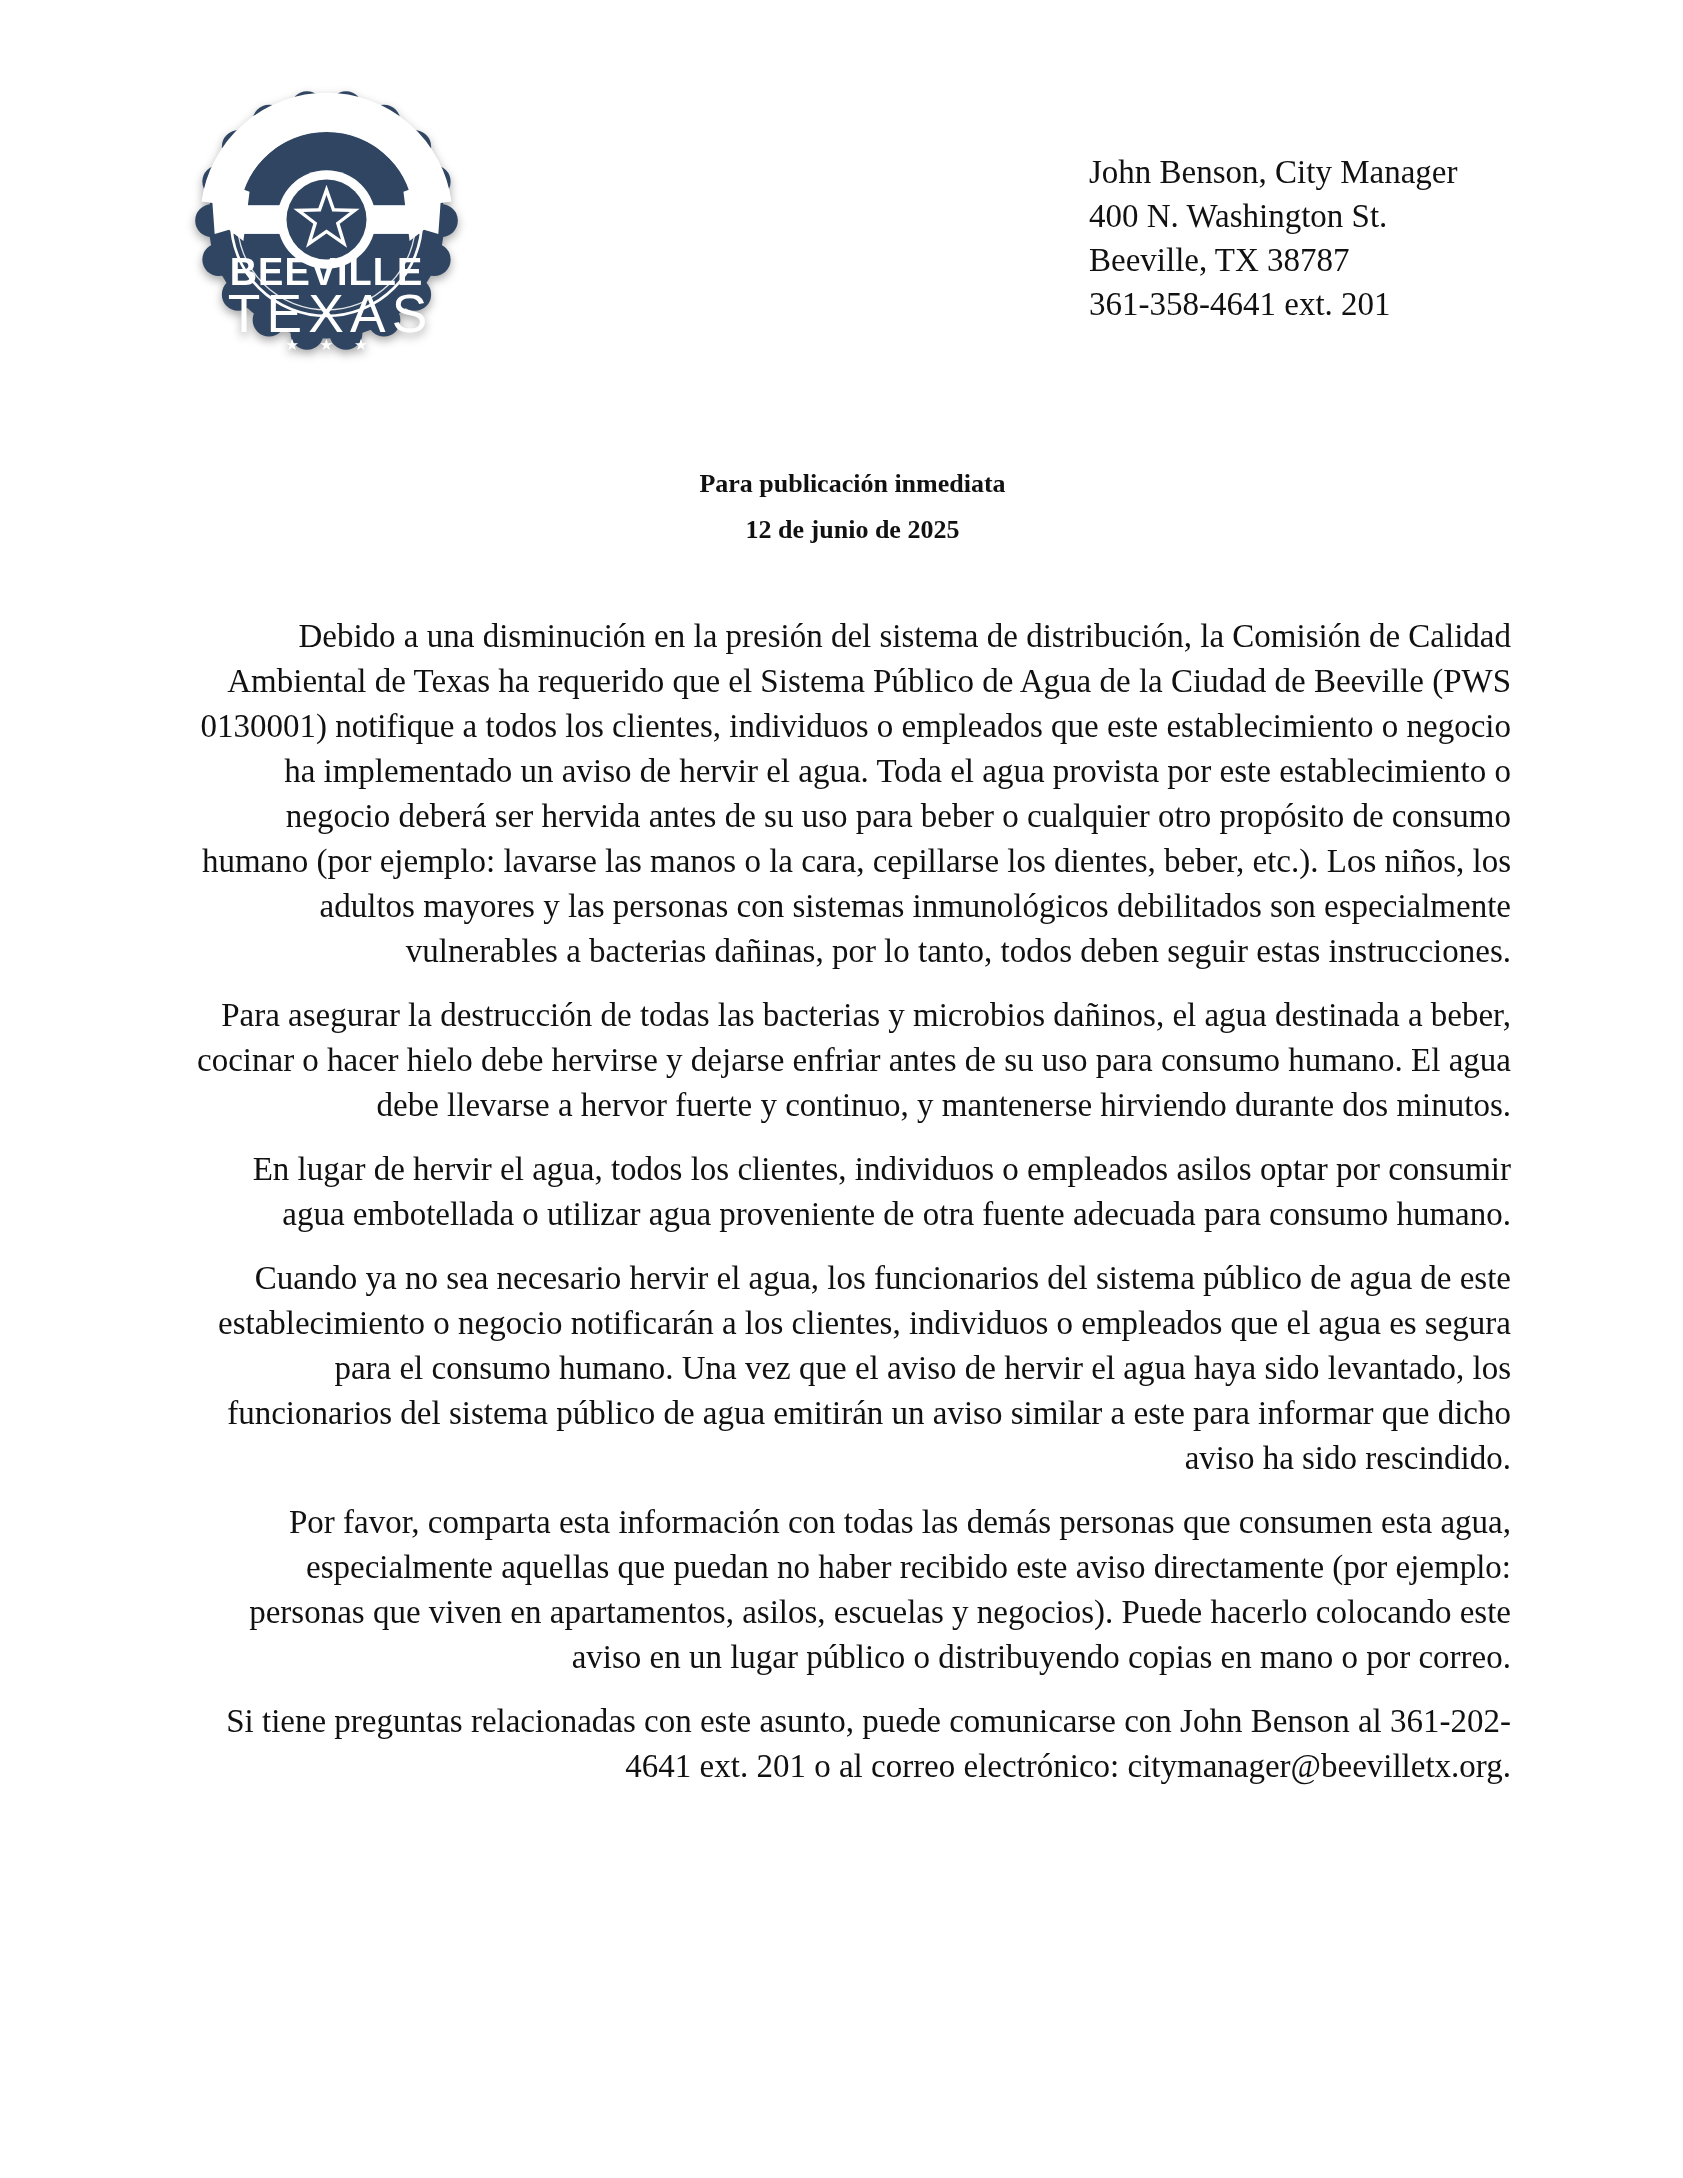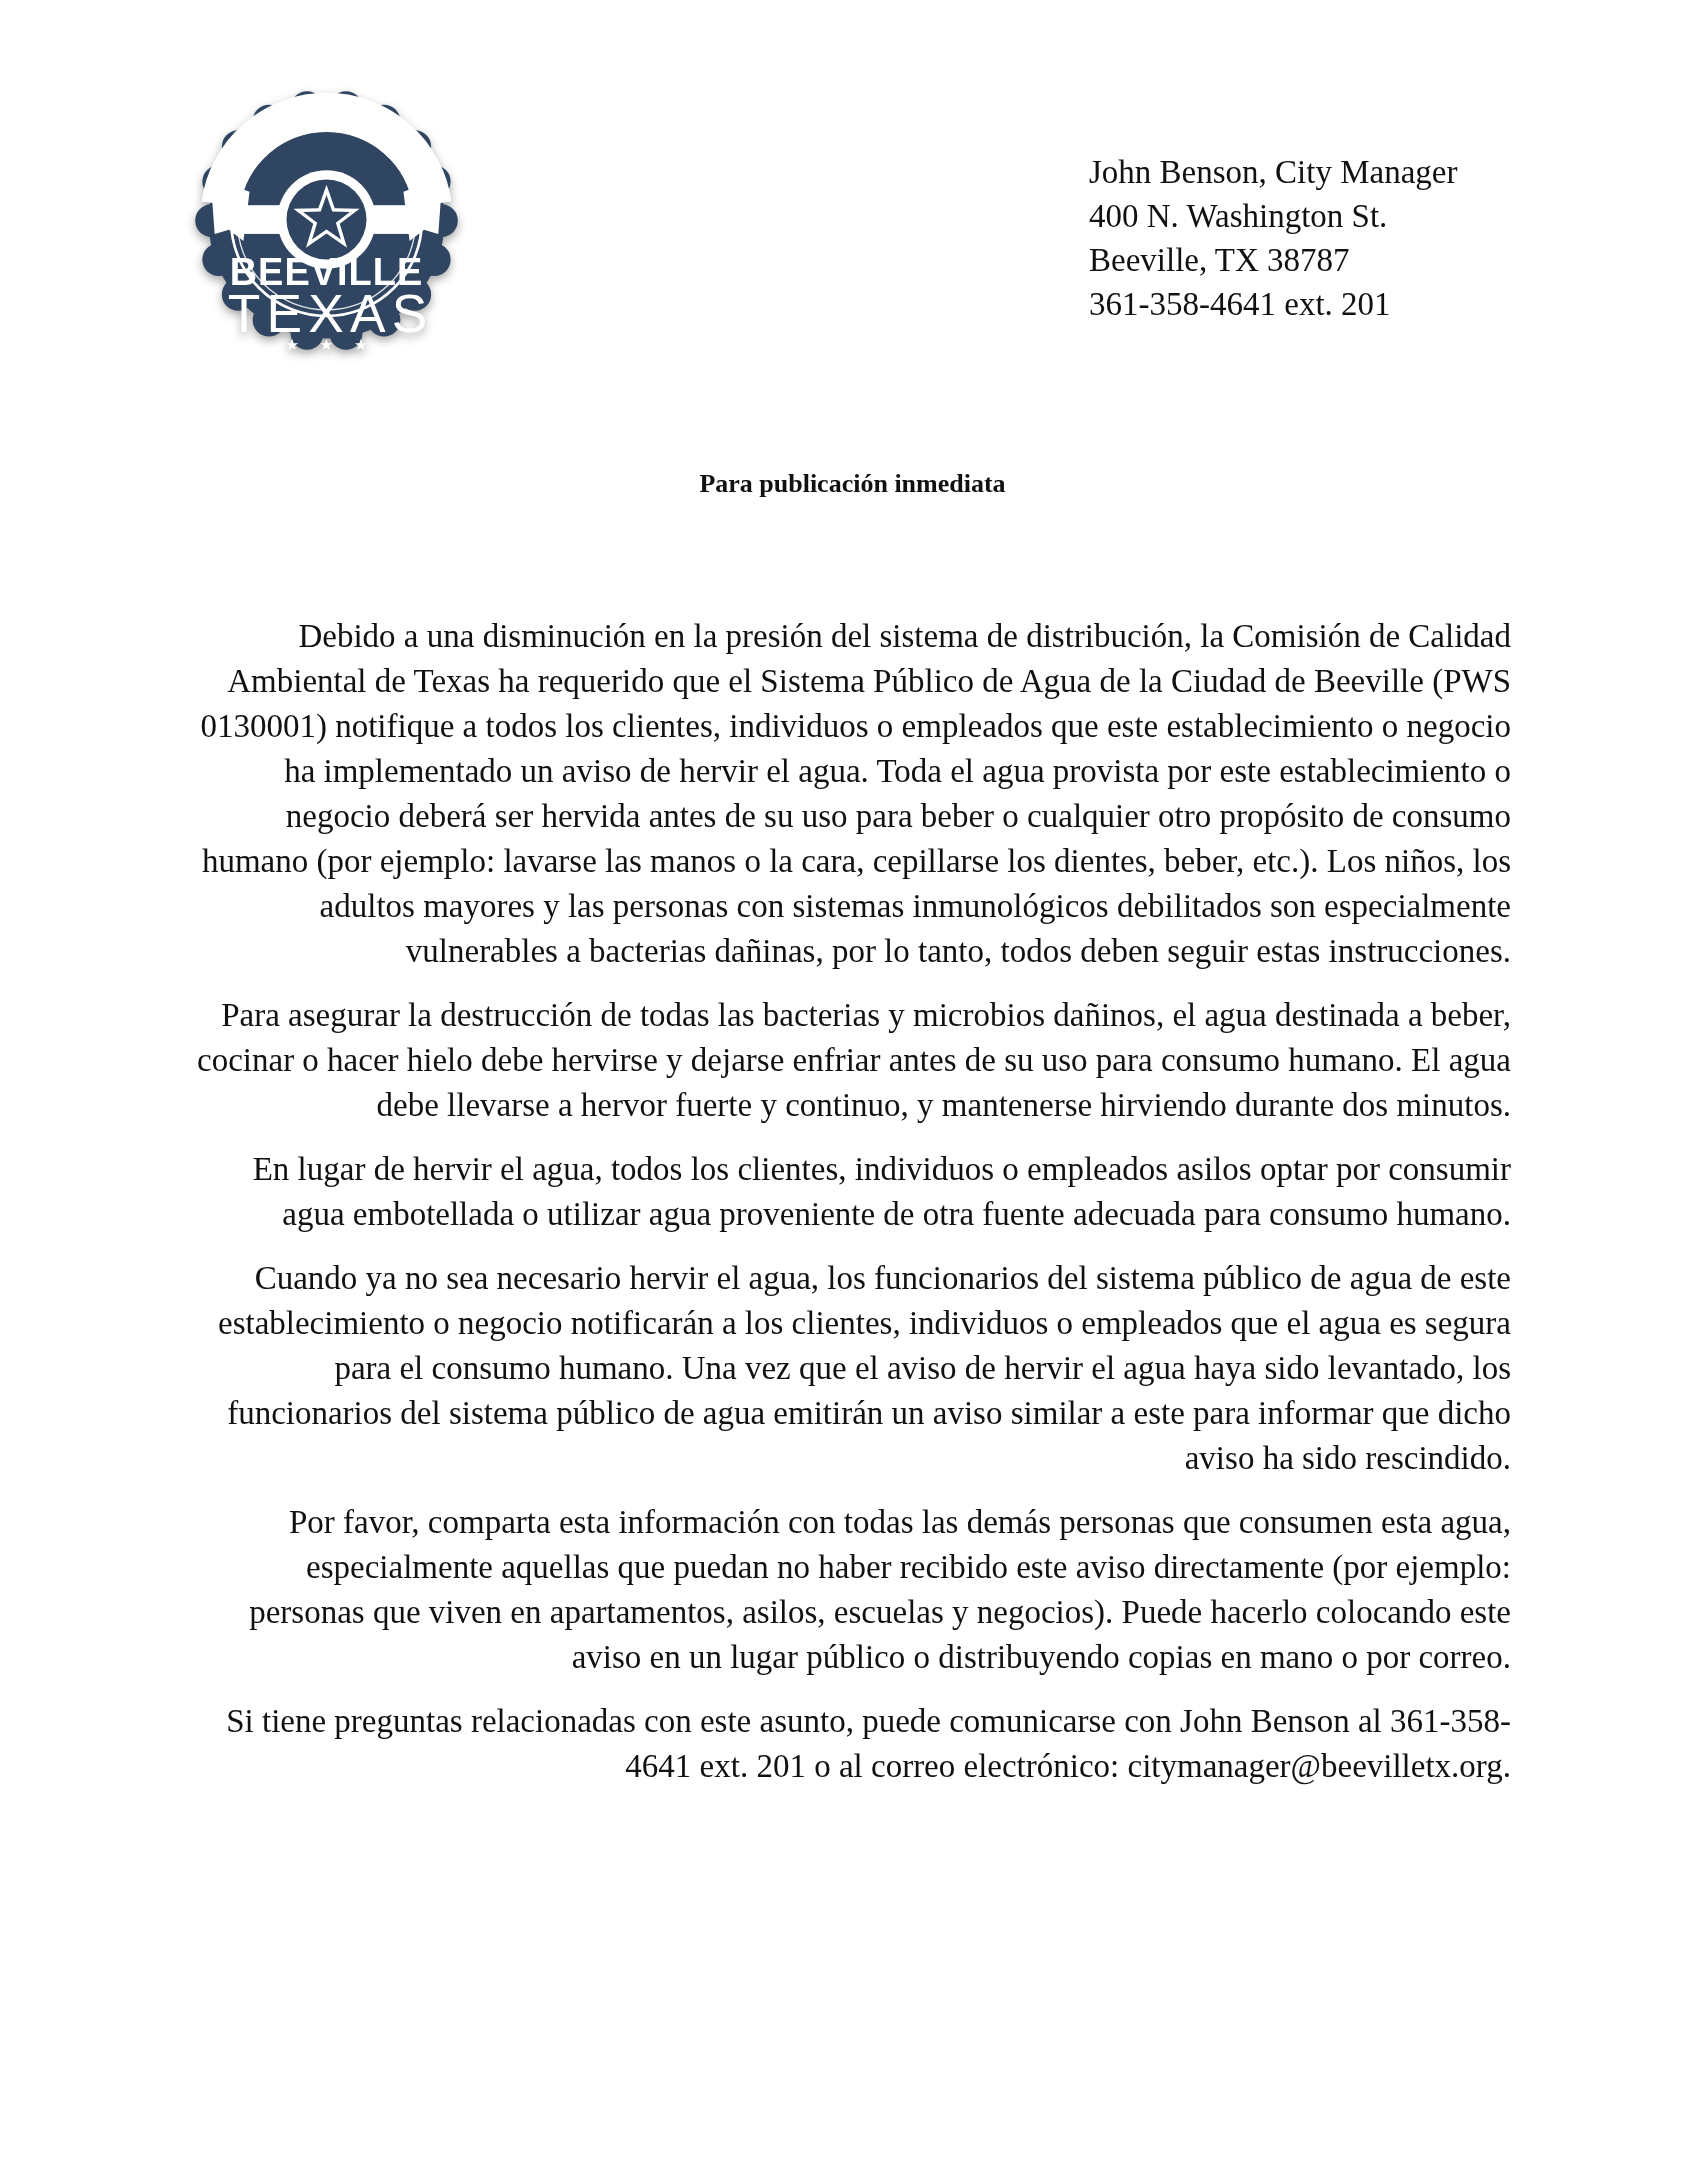--- a/index.html
+++ b/index.html
@@ -113,25 +113,26 @@
 
   <div class="contact">
     <div>John Benson, City Manager</div>
     <div>400 N. Washington St.</div>
     <div>Beeville, TX 38787</div>
     <div>361-358-4641 ext. 201</div>
   </div>
 
   <div class="headings">
     <div>Para publicación inmediata</div>
+    <div>12 de junio de 2025</div>
   </div>
 
   <div class="bodytext">
     <p>Debido a una disminución en la presión del sistema de distribución, la Comisión de Calidad Ambiental de Texas ha requerido que el Sistema Público de Agua de la Ciudad de Beeville (PWS 0130001) notifique a todos los clientes, individuos o empleados que este establecimiento o negocio ha implementado un aviso de hervir el agua. Toda el agua provista por este establecimiento o negocio deberá ser hervida antes de su uso para beber o cualquier otro propósito de consumo humano (por ejemplo: lavarse las manos o la cara, cepillarse los dientes, beber, etc.). Los niños, los adultos mayores y las personas con sistemas inmunológicos debilitados son especialmente vulnerables a bacterias dañinas, por lo tanto, todos deben seguir estas instrucciones.</p>
     <p>Para asegurar la destrucción de todas las bacterias y microbios dañinos, el agua destinada a beber, cocinar o hacer hielo debe hervirse y dejarse enfriar antes de su uso para consumo humano. El agua debe llevarse a hervor fuerte y continuo, y mantenerse hirviendo durante dos minutos.</p>
     <p>En lugar de hervir el agua, todos los clientes, individuos o empleados asilos optar por consumir agua embotellada o utilizar agua proveniente de otra fuente adecuada para consumo humano.</p>
     <p>Cuando ya no sea necesario hervir el agua, los funcionarios del sistema público de agua de este establecimiento o negocio notificarán a los clientes, individuos o empleados que el agua es segura para el consumo humano. Una vez que el aviso de hervir el agua haya sido levantado, los funcionarios del sistema público de agua emitirán un aviso similar a este para informar que dicho aviso ha sido rescindido.</p>
     <p>Por favor, comparta esta información con todas las demás personas que consumen esta agua, especialmente aquellas que puedan no haber recibido este aviso directamente (por ejemplo: personas que viven en apartamentos, asilos, escuelas y negocios). Puede hacerlo colocando este aviso en un lugar público o distribuyendo copias en mano o por correo.</p>
-    <p>Si tiene preguntas relacionadas con este asunto, puede comunicarse con John Benson al 361-358-4641 ext. 201 o al correo electrónico: citymanager@beevilletx.org.</p>
+    <p>Si tiene preguntas relacionadas con este asunto, puede comunicarse con John Benson al 361-202-4641 ext. 201 o al correo electrónico: citymanager@beevilletx.org.</p>
   </div>
 
 </div>
 
 
 </body></html>

